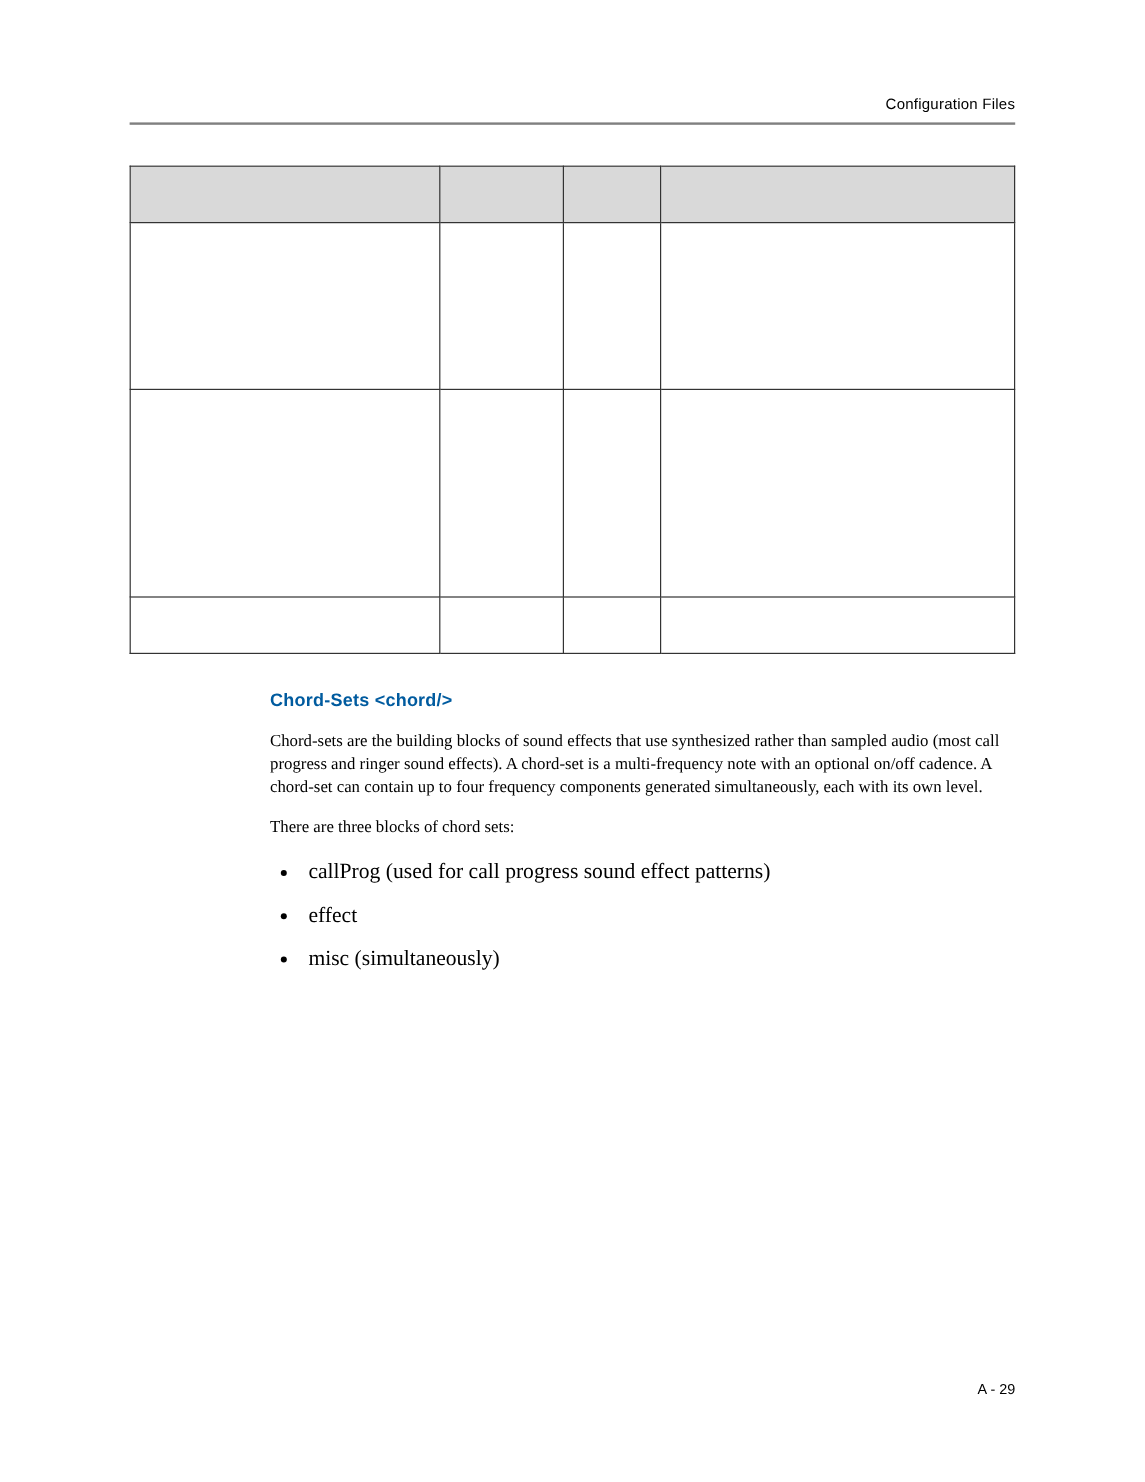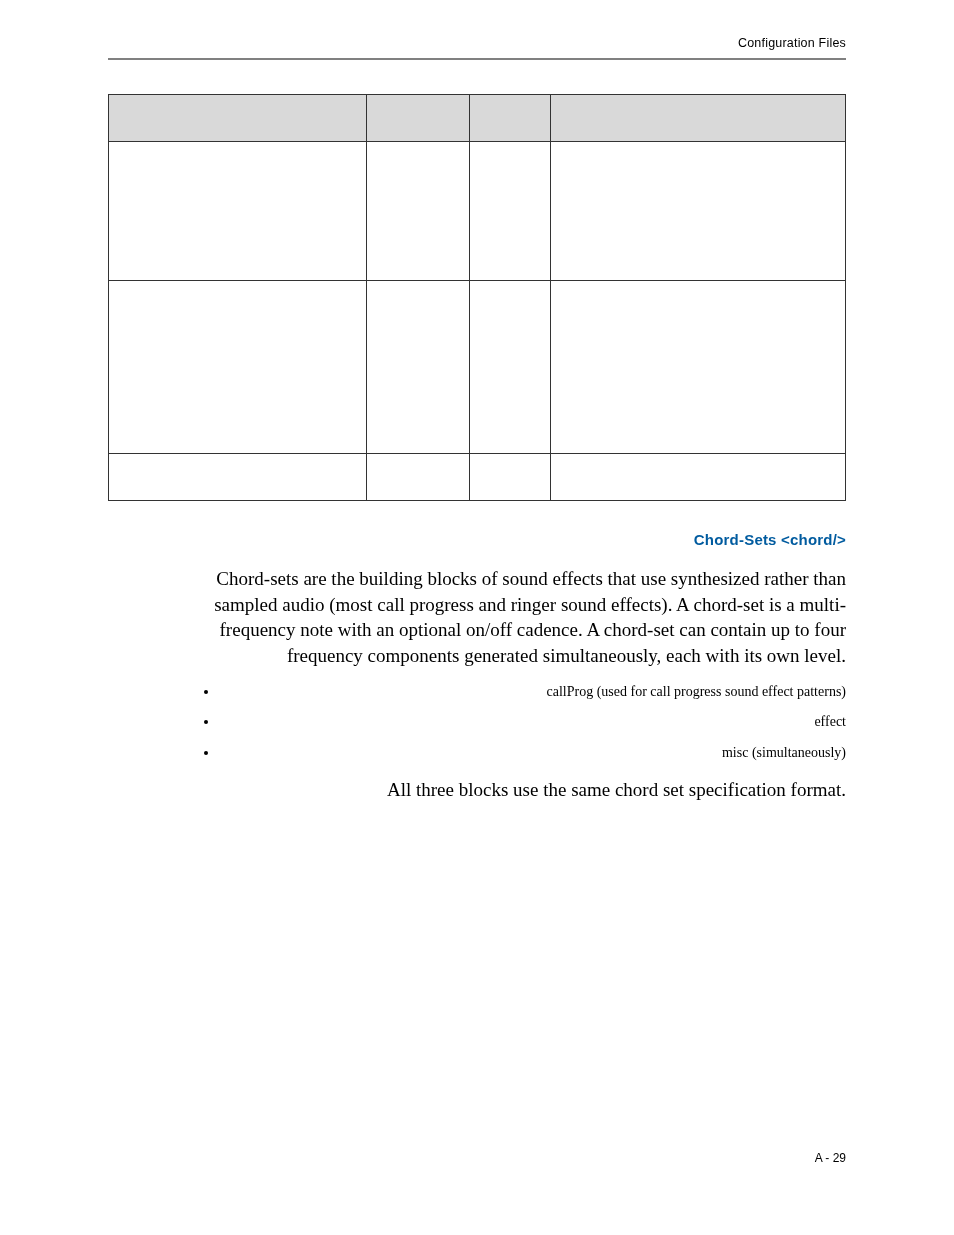--- a/index.html
+++ b/index.html
@@ -17,21 +17,21 @@
     font-family: "Book Antiqua", Palatino, "Palatino Linotype", Georgia, serif;
     color: var(--ink);
     position: relative;
     box-sizing: border-box;
   }
   .page {
     position: relative;
     width: 100%;
     height: 100%;
     box-sizing: border-box;
-    padding: 36px 108px 0 108px;
+    padding: 80px 108px 0 108px;
   }
   .running-head {
     font-family: Futura, "Trebuchet MS", Arial, sans-serif;
     font-size: 12.5px;
     text-align: right;
     margin: 0 0 8px 0;
     letter-spacing: .2px;
   }
   hr.rule {
     border: none;
@@ -56,44 +56,43 @@
   }
   table.spec th {
     background: var(--header-bg);
     height: 26px;
   }
   table.spec tbody tr.r0 td { height: 118px; }
   table.spec tbody tr.r1 td { height: 152px; }
   table.spec tbody tr.r2 td { height: 26px; }
 
   .body-col {
-    margin-left: 85px;  
+    margin-left: 117px;  
     margin-top: 30px;
-    text-align: right;
   }
   h3.section {
     font-family: Futura, "Trebuchet MS", Arial, sans-serif;
     font-weight: 600;
     color: var(--accent);
     font-size: 15px;
     margin: 0 0 18px 0;
     letter-spacing: .2px;
   }
   p.body {
-    font-size: 19px;
+    font-size: 14px;
     line-height: 1.35;
     margin: 0 0 14px 0;
   }
   ul.bullets {
     list-style: disc;
     padding-left: 26px;
     margin: 0 0 14px 0;
   }
   ul.bullets li {
-    font-size: 14px;
+    font-size: 18px;
     line-height: 1.35;
     padding-left: 6px;
     margin: 0 0 12px 0;
   }
   .folio {
     position: absolute;
     right: 108px;
     bottom: 70px;
     font-family: Futura, "Trebuchet MS", Arial, sans-serif;
     font-size: 12px;
@@ -140,22 +139,22 @@
         <td></td>
         <td></td>
         <td></td>
       </tr>
     </tbody>
   </table>
 
   <div class="body-col">
     <h3 class="section">Chord-Sets &lt;chord/&gt;</h3>
     <p class="body">Chord-sets are the building blocks of sound effects that use synthesized rather than sampled audio (most call progress and ringer sound effects). A chord-set is a multi-frequency note with an optional on/off cadence. A chord-set can contain up to four frequency components generated simultaneously, each with its own level.</p>
+    <p class="body">There are three blocks of chord sets:</p>
     <ul class="bullets">
       <li>callProg (used for call progress sound effect patterns)</li>
       <li>effect</li>
       <li>misc (simultaneously)</li>
     </ul>
-    <p class="body">All three blocks use the same chord set specification format.</p>
   </div>
 
   <div class="folio">A - 29</div>
 </div>
 
 </body></html>

